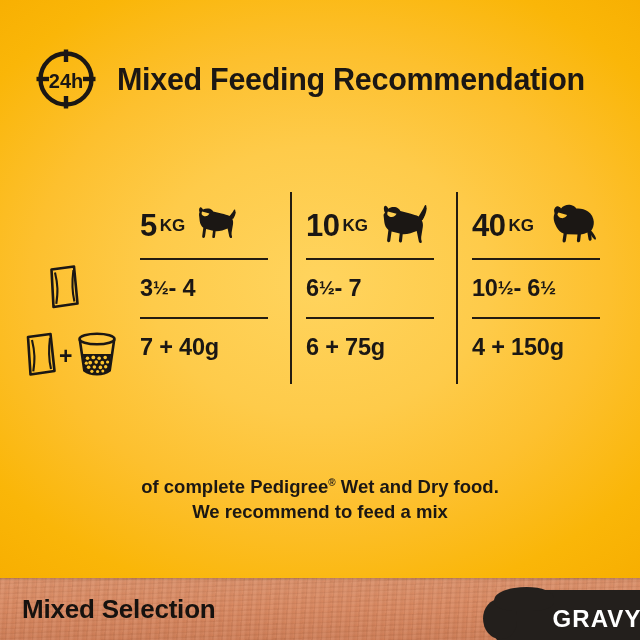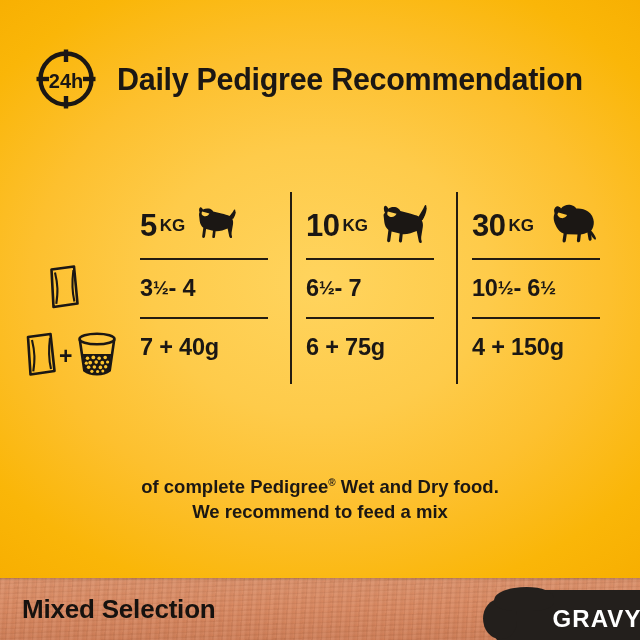--- a/index.html
+++ b/index.html
@@ -250,21 +250,21 @@
       <svg width="64" height="64" viewBox="0 0 64 64" aria-hidden="true">
         <circle cx="32" cy="32" r="25.5" fill="none" stroke="#1B1714" stroke-width="4.4"></circle>
         <line x1="32" y1="2.5" x2="32" y2="15" stroke="#1B1714" stroke-width="4.4"></line>
         <line x1="32" y1="49" x2="32" y2="61.5" stroke="#1B1714" stroke-width="4.4"></line>
         <line x1="2.5" y1="32" x2="15" y2="32" stroke="#1B1714" stroke-width="4.4"></line>
         <line x1="49" y1="32" x2="61.5" y2="32" stroke="#1B1714" stroke-width="4.4"></line>
         <text x="32" y="40.5" text-anchor="middle" font-family="Liberation Sans, sans-serif" font-size="20" font-weight="700" fill="#1B1714">24h</text>
       </svg>
     </div>
 
-    <div id="header-title">Daily Pedigree Recommendation</div>
+    <div id="header-title">Mixed Feeding Recommendation</div>
   </div>
 
   <div class="icon-row" id="icon-row-wet">
     <span>
       <svg width="36" height="46" viewBox="0 0 36 46" aria-hidden="true">
         <path d="M7.5 5.5 L30 2.5 L33.5 39.5 L9.5 43 Z" fill="none" stroke="#1B1714" stroke-width="2.6" stroke-linejoin="round"></path>
         <path d="M11 8.5 C14 21 14 28 12.3 39.8" fill="none" stroke="#1B1714" stroke-width="2.1"></path>
         <path d="M29.4 6.2 C27.6 20 28 27.5 30.4 37.5" fill="none" stroke="#1B1714" stroke-width="2.1"></path>
       </svg>
     </span>
@@ -386,21 +386,21 @@
         <span>6</span>
           <span class="frac">½</span>
           <span> - 7</span>
       </div>
       <div class="rule"></div>
       <div class="cell-val">6 + 75g</div>
     </div>
 
     <div class="col">
       <div class="cell-weight">
-        <span class="wnum">30</span>
+        <span class="wnum">40</span>
         <span class="wunit">KG</span>
         <span class="dog">
           <svg width="60" height="42" viewBox="0 0 60 42" aria-hidden="true">
             <path fill="#1B1714" d="M12.5 11.5 C11.8 8.5 12.6 6.0 14.2 5.0
               C15.8 4.0 17.8 4.8 19.0 6.4 C21.3 3.8 24.6 2.4 27.9 2.8
               C30.6 3.1 32.9 4.5 34.3 6.5 C38.5 6.1 42.8 7.1 46.0 9.4
               C49.5 11.9 51.6 15.7 51.8 19.8 C52.0 23.2 50.9 26.4 49.0 29.0
               L49.6 36.5 C49.7 37.8 49.3 38.7 48.3 38.8
               C47.4 38.9 46.7 38.2 46.5 37.0 L45.4 30.6
               C43.4 31.6 41.2 32.2 38.9 32.4 L38.2 38.6

